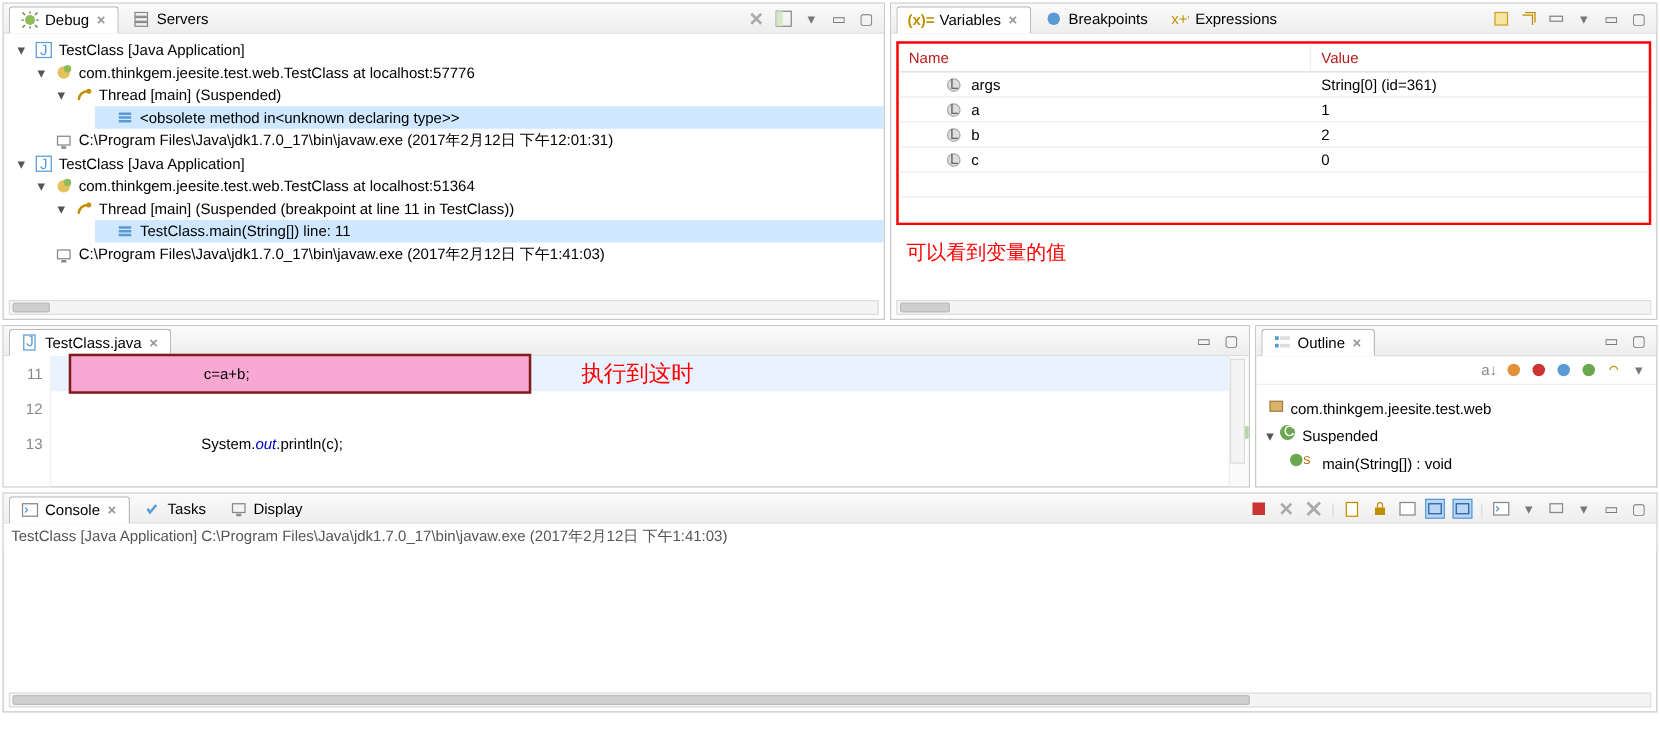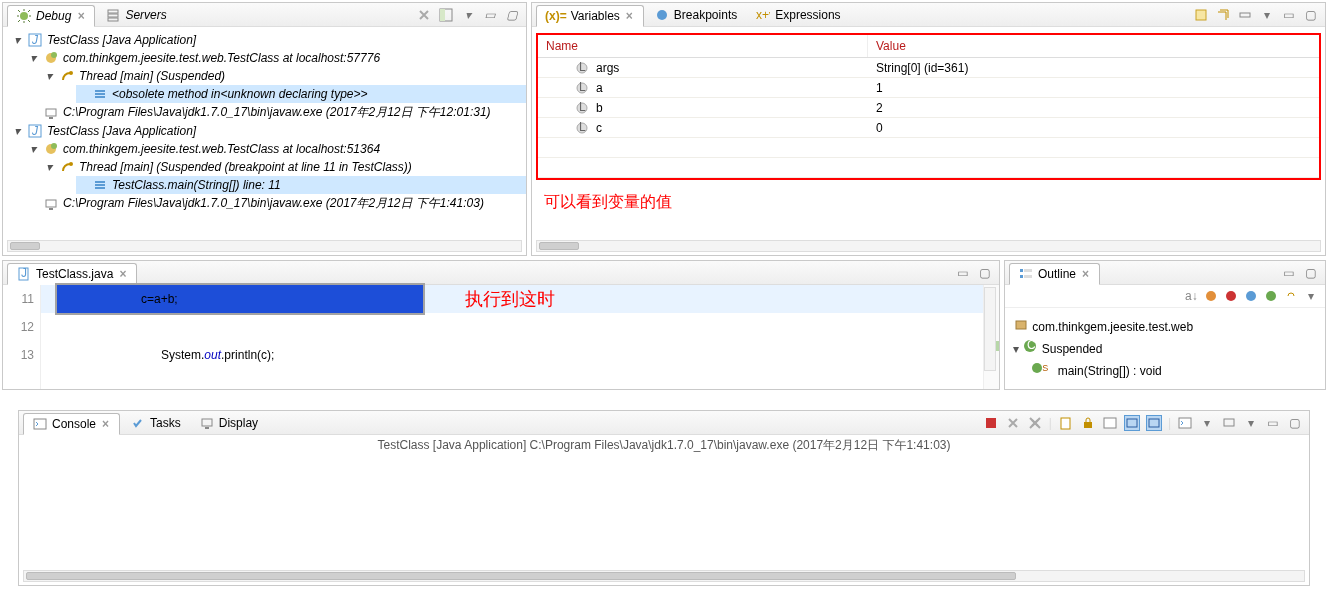--- a/index.html
+++ b/index.html
@@ -25,39 +25,39 @@
   .col-val{flex:1;}
   .vars-row { display:flex; border-bottom:1px solid #f0eee8; align-items:center; height:20px;}
   .vars-row .nm{width:330px; padding-left:36px; display:flex; align-items:center; gap:6px;}
   .vars-row .vl{flex:1; padding-left:8px;}
   .vars-blank{height:20px; border-bottom:1px solid #f0eee8;}
   .note-red { color:#ff0000; font-size:16px; padding:12px 0 0 12px;}
   .editor-area { display:flex;justify-content:space-between; }
   .gutter { width:38px; text-align:right; padding-right:6px; background:#fff; color:#888; font-family: Consolas, monospace; font-size:18px; line-height:28px; border-right:1px solid #eee;}
   .code { flex:1; font-family: Consolas, monospace; font-size:20px; line-height:28px; position:relative;}
   .codeline { height:28px; padding-left:10px; display:flex; align-items:center;}
-  .current-line { background:#1d4ed8; width:370px; border:2px solid #a3a3a3; margin-left:4px; padding-left:84px;}
+  .current-line { background:#f9a8d4; width:370px; border:2px solid #7f1d1d; margin-left:4px; padding-left:106px;}
   .current-line-wrap { background:#e8f3ff; display:flex; align-items:center;}
   .exec-note { color:#ff0000; font-size:18px; margin-left:40px; font-family:"Segoe UI";}
   .kw-field{font-style:italic; color:#0000c0;}
   .outline-body{padding:6px 8px;}
   .outline-body .node{padding:2px 0;}
   .console-head{ padding:2px 6px; color:#555; background:#fff;}
   .mini-toolbar{display:flex; gap:4px; padding:3px 6px; border-bottom:1px solid #eee; align-items:center; justify-content:flex-end;}
   .hscroll{position:absolute; bottom:3px; left:4px; right:4px; height:12px; background:#f4f4f4; border:1px solid #ddd;}
   .hscroll .thumb{position:absolute; top:1px; bottom:1px; background:#cfcfcf; border:1px solid #bbb; border-radius:2px;}
   .vscroll{position:absolute; top:26px; bottom:18px; right:3px; width:12px; background:#f4f4f4; border:1px solid #ddd;}
   svg{display:block;}
 </style>
 </head>
 <body>
 
 <div class="row" style="height:258px;">
 
-  <div class="pane" style="width:525px; margin:2px;font-style:italic;">
+  <div class="pane" style="width:706px; margin:2px;">
     <div class="tabbar">
       <div class="tab active">
         <span class="ico">
           <svg width="14" height="14" viewBox="0 0 14 14">
               <circle cx="7" cy="7" r="4" fill="#8fbc5a"></circle>
               <path d="M2 7h-2M14 7h-2M7 0v2M7 14v-2M3 3l-2-2M11 3l2-2M3 11l-2 2M11 11l2 2" stroke="#5a7d3a" stroke-width="1"></path>
             </svg>
         </span>
         <span>Debug</span>
         <span class="tab-close">×</span>
@@ -425,21 +425,21 @@
               <circle cx="7" cy="7" r="5" fill="#6aa84f"></circle>
             </svg>
           </span>
         <span style="color:#b35900; font-size:9px; position:relative; left:-6px; top:-4px;">S</span>
         <span>main(String[]) : void</span>
       </div>
     </div>
   </div>
 </div>
 
-<div class="pane" style="margin:18px; height:176px;text-align:center;">
+<div class="pane" style="margin:2px; height:176px;">
   <div class="tabbar">
     <div class="tab active">
       <span class="ico">
           <svg width="14" height="14">
             <rect x="1" y="2" width="12" height="10" fill="#fff" stroke="#888"></rect>
             <path d="M3 5l2 2-2 2" fill="none" stroke="#5b9bd5"></path>
           </svg>
         </span>
       <span>Console</span>
       <span class="tab-close">×</span>

